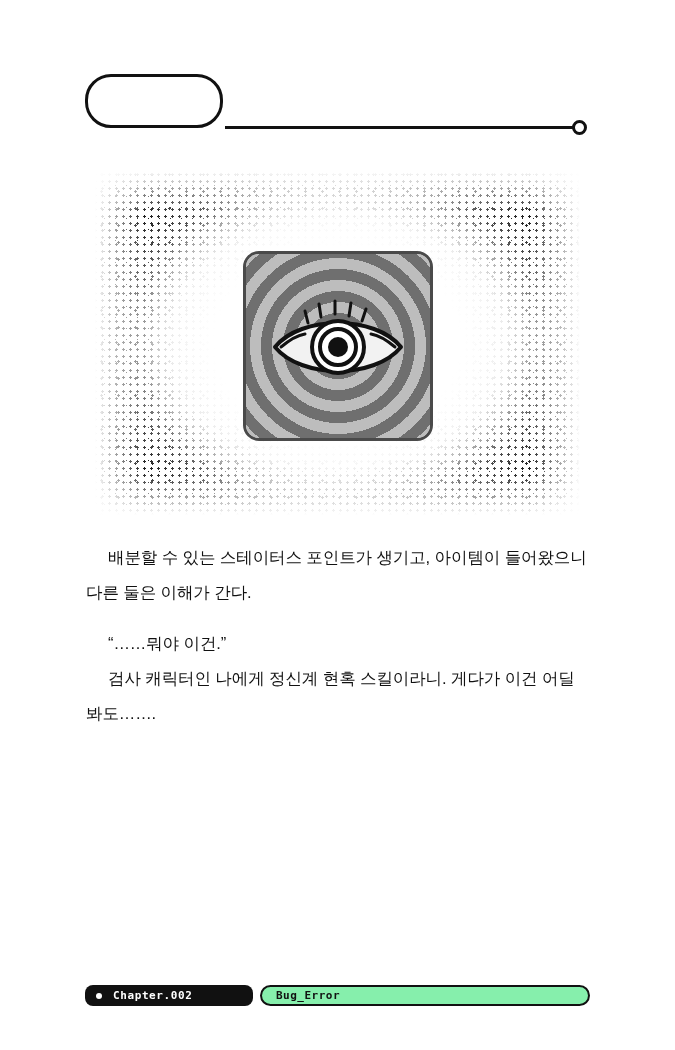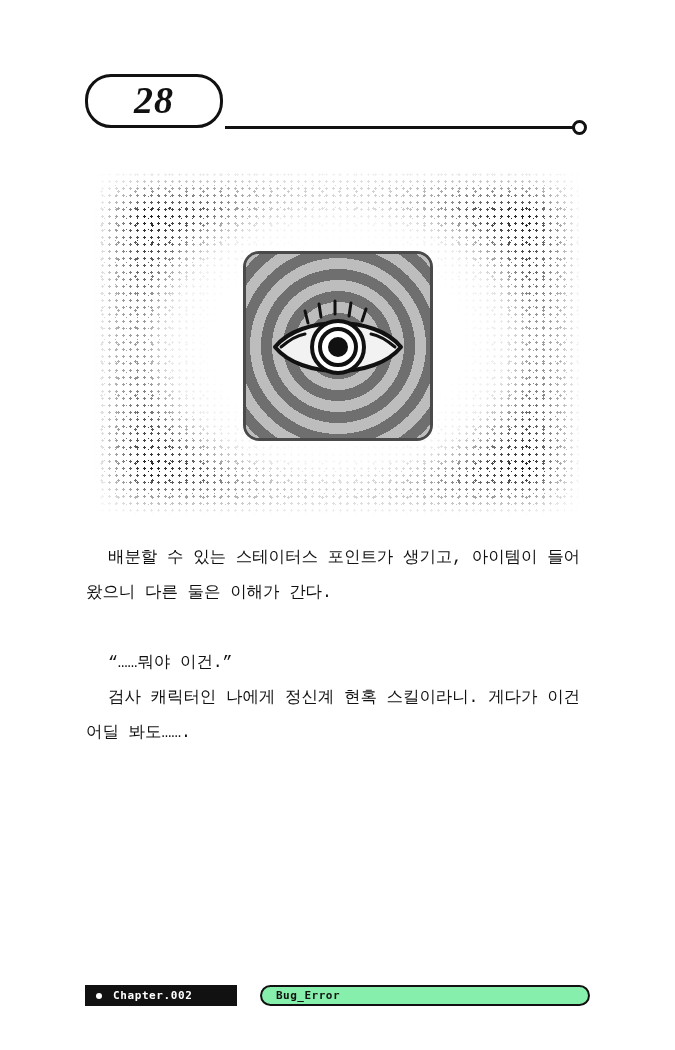--- a/index.html
+++ b/index.html
@@ -143,51 +143,51 @@
     margin-left: -75px;
     margin-top: -75px;
   }
 
   
   .body-text {
     position: absolute;
     left: 86px;
     top: 540px;
     width: 506px;
-    font-family: Liberation Mono, monospace;
+    font-family: Liberation Sans, sans-serif;
     font-size: 16.5px;
     line-height: 35px;
     color: #111;
     letter-spacing: -0.1px;
   }
   .body-text p {
     margin: 0;
     text-indent: 22px;
     white-space: pre-wrap;
   }
   .body-text p.gap-before {
-    margin-top: 35px;
+    margin-top: 16px;
   }
 
   
   .footer {
     position: absolute;
     left: 85px;
     top: 985px;
     width: 505px;
     height: 22px;
   }
   .footer-chapter {
     position: absolute;
     left: 0;
     top: 0;
-    width: 152px;
+    width: 168px;
     height: 21px;
     background: #111;
-    border-radius: 0;
+    border-radius: 8px;
     color: #fff;
     font-family: "DejaVu Sans Mono", monospace;
     font-size: 11px;
     font-weight: bold;
     letter-spacing: 0.6px;
     line-height: 21px;
     box-sizing: border-box;
     padding-left: 28px;
   }
   .footer-bullet {
@@ -216,21 +216,20 @@
     letter-spacing: 0.5px;
     line-height: 17px;
     padding-left: 14px;
   }
 </style>
 </head>
 <body>
 
 <div class="chapter-header">
   <div class="chapter-num-box"></div>
-  <div class="chapter-num">28</div>
   <div class="header-rule"></div>
   <div class="header-dot"></div>
 </div>
 
 <div class="illustration">
   <div class="noise-field"></div>
   <div class="noise-fade"></div>
 
   <div class="eye-card">
     <div class="eye-rings"></div>

